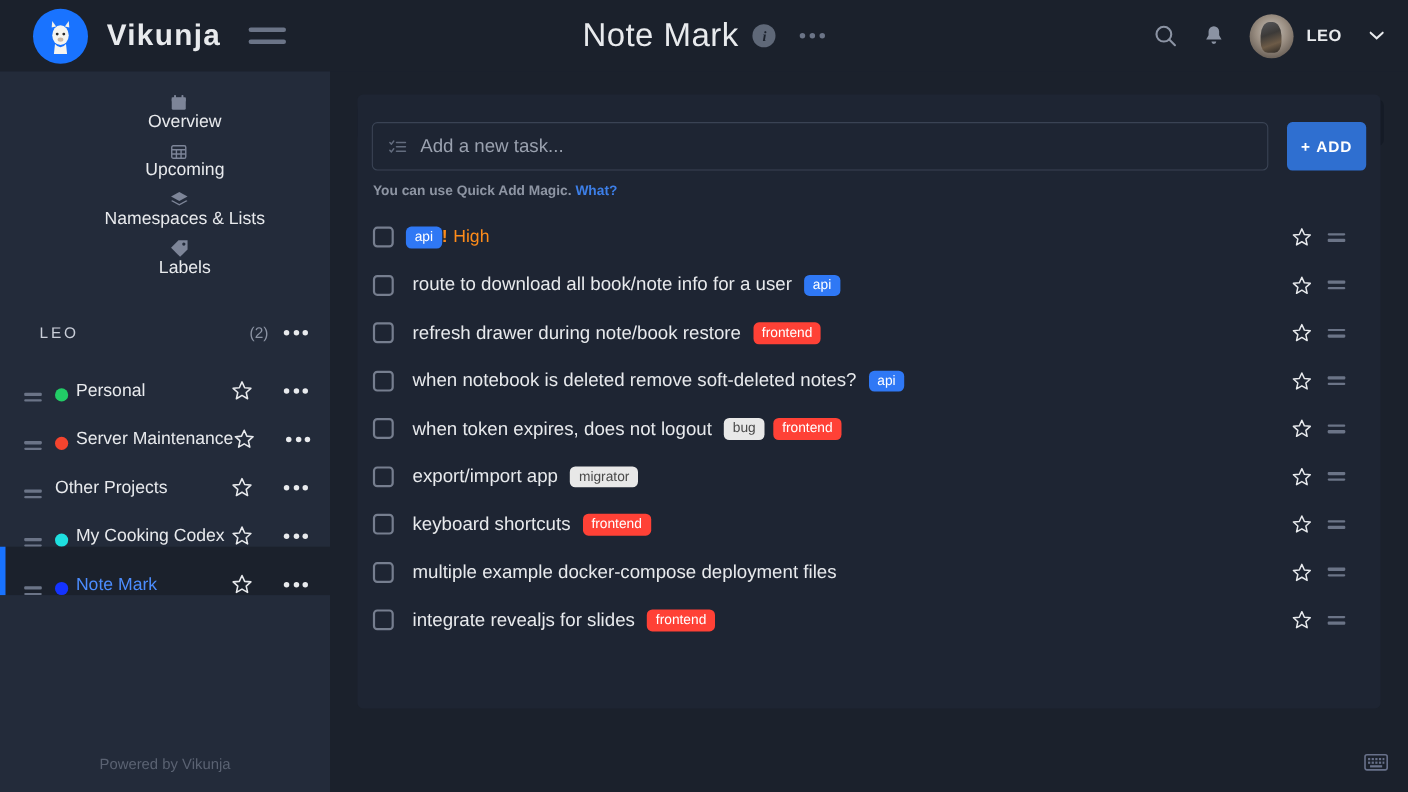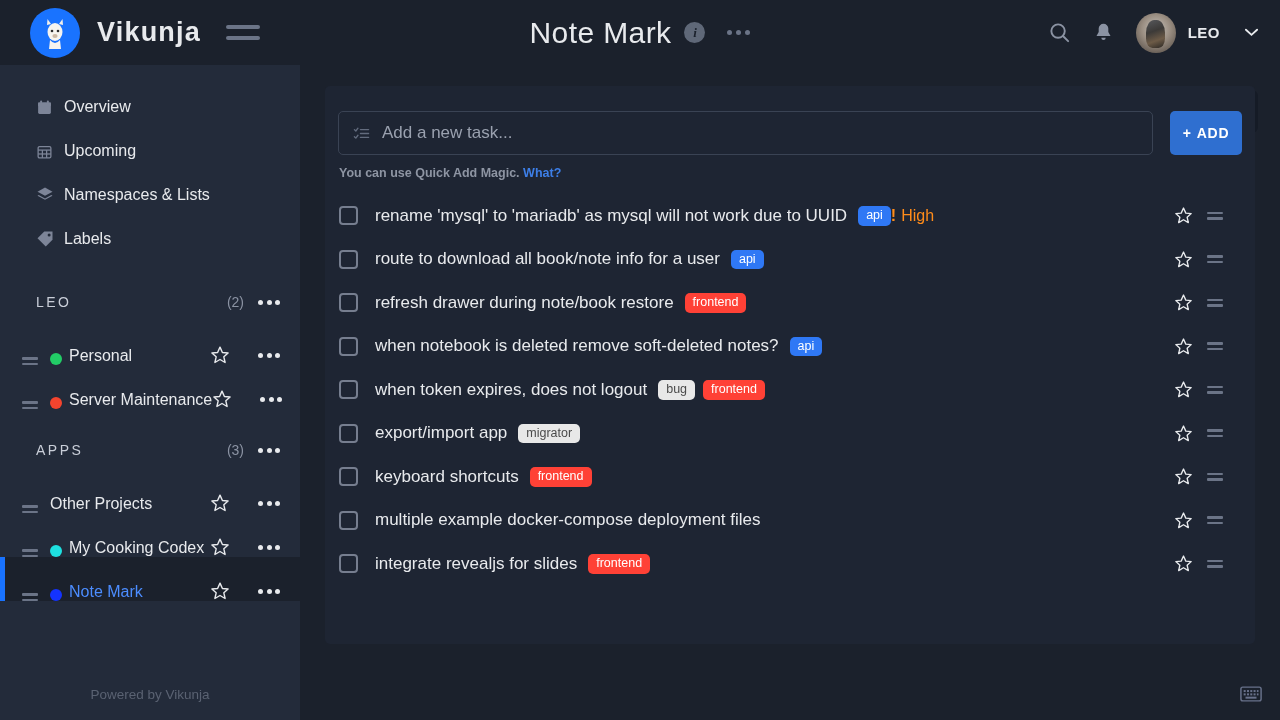--- a/index.html
+++ b/index.html
@@ -70,21 +70,21 @@
   
   .sidebar {
     position: absolute; top: 65px; left: 0;
     width: 300px; height: 655px;
     background: #232b3a;
     padding-top: 20px;
   }
   .nav-item {
     display: flex; align-items: center;
     height: 44px; padding-left: 36px;
-    color: #e8eaed; font-size: 16px; cursor: pointer;
+    color: #e8eaed; font-size: 16px; cursor: pointer; flex-direction: column;
   }
   .nav-item .nav-ico { width: 28px; color: #7d8598; display: inline-flex; align-items: center; }
 
   .ns-header {
     display: flex; align-items: center;
     height: 38px; margin-top: 22px; padding: 0 20px 0 36px;
     color: #c9ced8; font-size: 14px; letter-spacing: 2.5px; font-weight: 500;
   }
   .ns-count { margin-left: auto; color: #8b93a3; font-size: 14px; letter-spacing: 0; }
   .ns-dots { display: inline-flex; gap: 3.5px; margin-left: 14px; cursor: pointer; }
@@ -340,29 +340,20 @@
         </svg>
       </span>
       <span class="ns-dots">
           <i></i>
           <i></i>
           <i></i>
         </span>
     </span>
   </div>
 
-  <div class="ns-header">
-    <span>APPS</span>
-    <span class="ns-count">(3)</span>
-    <span class="ns-dots">
-        <i></i>
-        <i></i>
-        <i></i>
-      </span>
-  </div>
 
   <div class="list-item">
     <span class="drag-handle">
         <i></i>
         <i></i>
       </span>
     <span class="li-name">Other Projects</span>
     <span class="li-actions">
       <span class="star">
         <svg width="20" height="20" viewBox="0 0 24 24" fill="none" stroke="currentColor" stroke-width="1.7">
@@ -473,21 +464,20 @@
 
   <div class="hint">
     <span>You can use Quick Add Magic.</span>
     <a>What?</a>
   </div>
 
   <div class="tasks">
 
     <div class="task-row">
       <span class="cbox"></span>
-      <span class="task-title">rename 'mysql' to 'mariadb' as mysql will not work due to UUID</span>
       <span class="labels">
         <span class="lab" style="background:#2f78f5;color:#ffffff">api</span>
       </span>
       <span class="prio" style="color:#ff8c1a">
         <b>!</b><span>High</span>
       </span>
       <span class="row-actions">
         <span class="star">
           <svg viewBox="0 0 24 24" fill="none" stroke="currentColor" stroke-width="1.7">
               <path d="M12 2.6 L14.9 9 L21.7 9.6 L16.6 14.2 L18.1 21 L12 17.4 L5.9 21 L7.4 14.2 L2.3 9.6 L9.1 9 Z" stroke-linejoin="round"></path>

